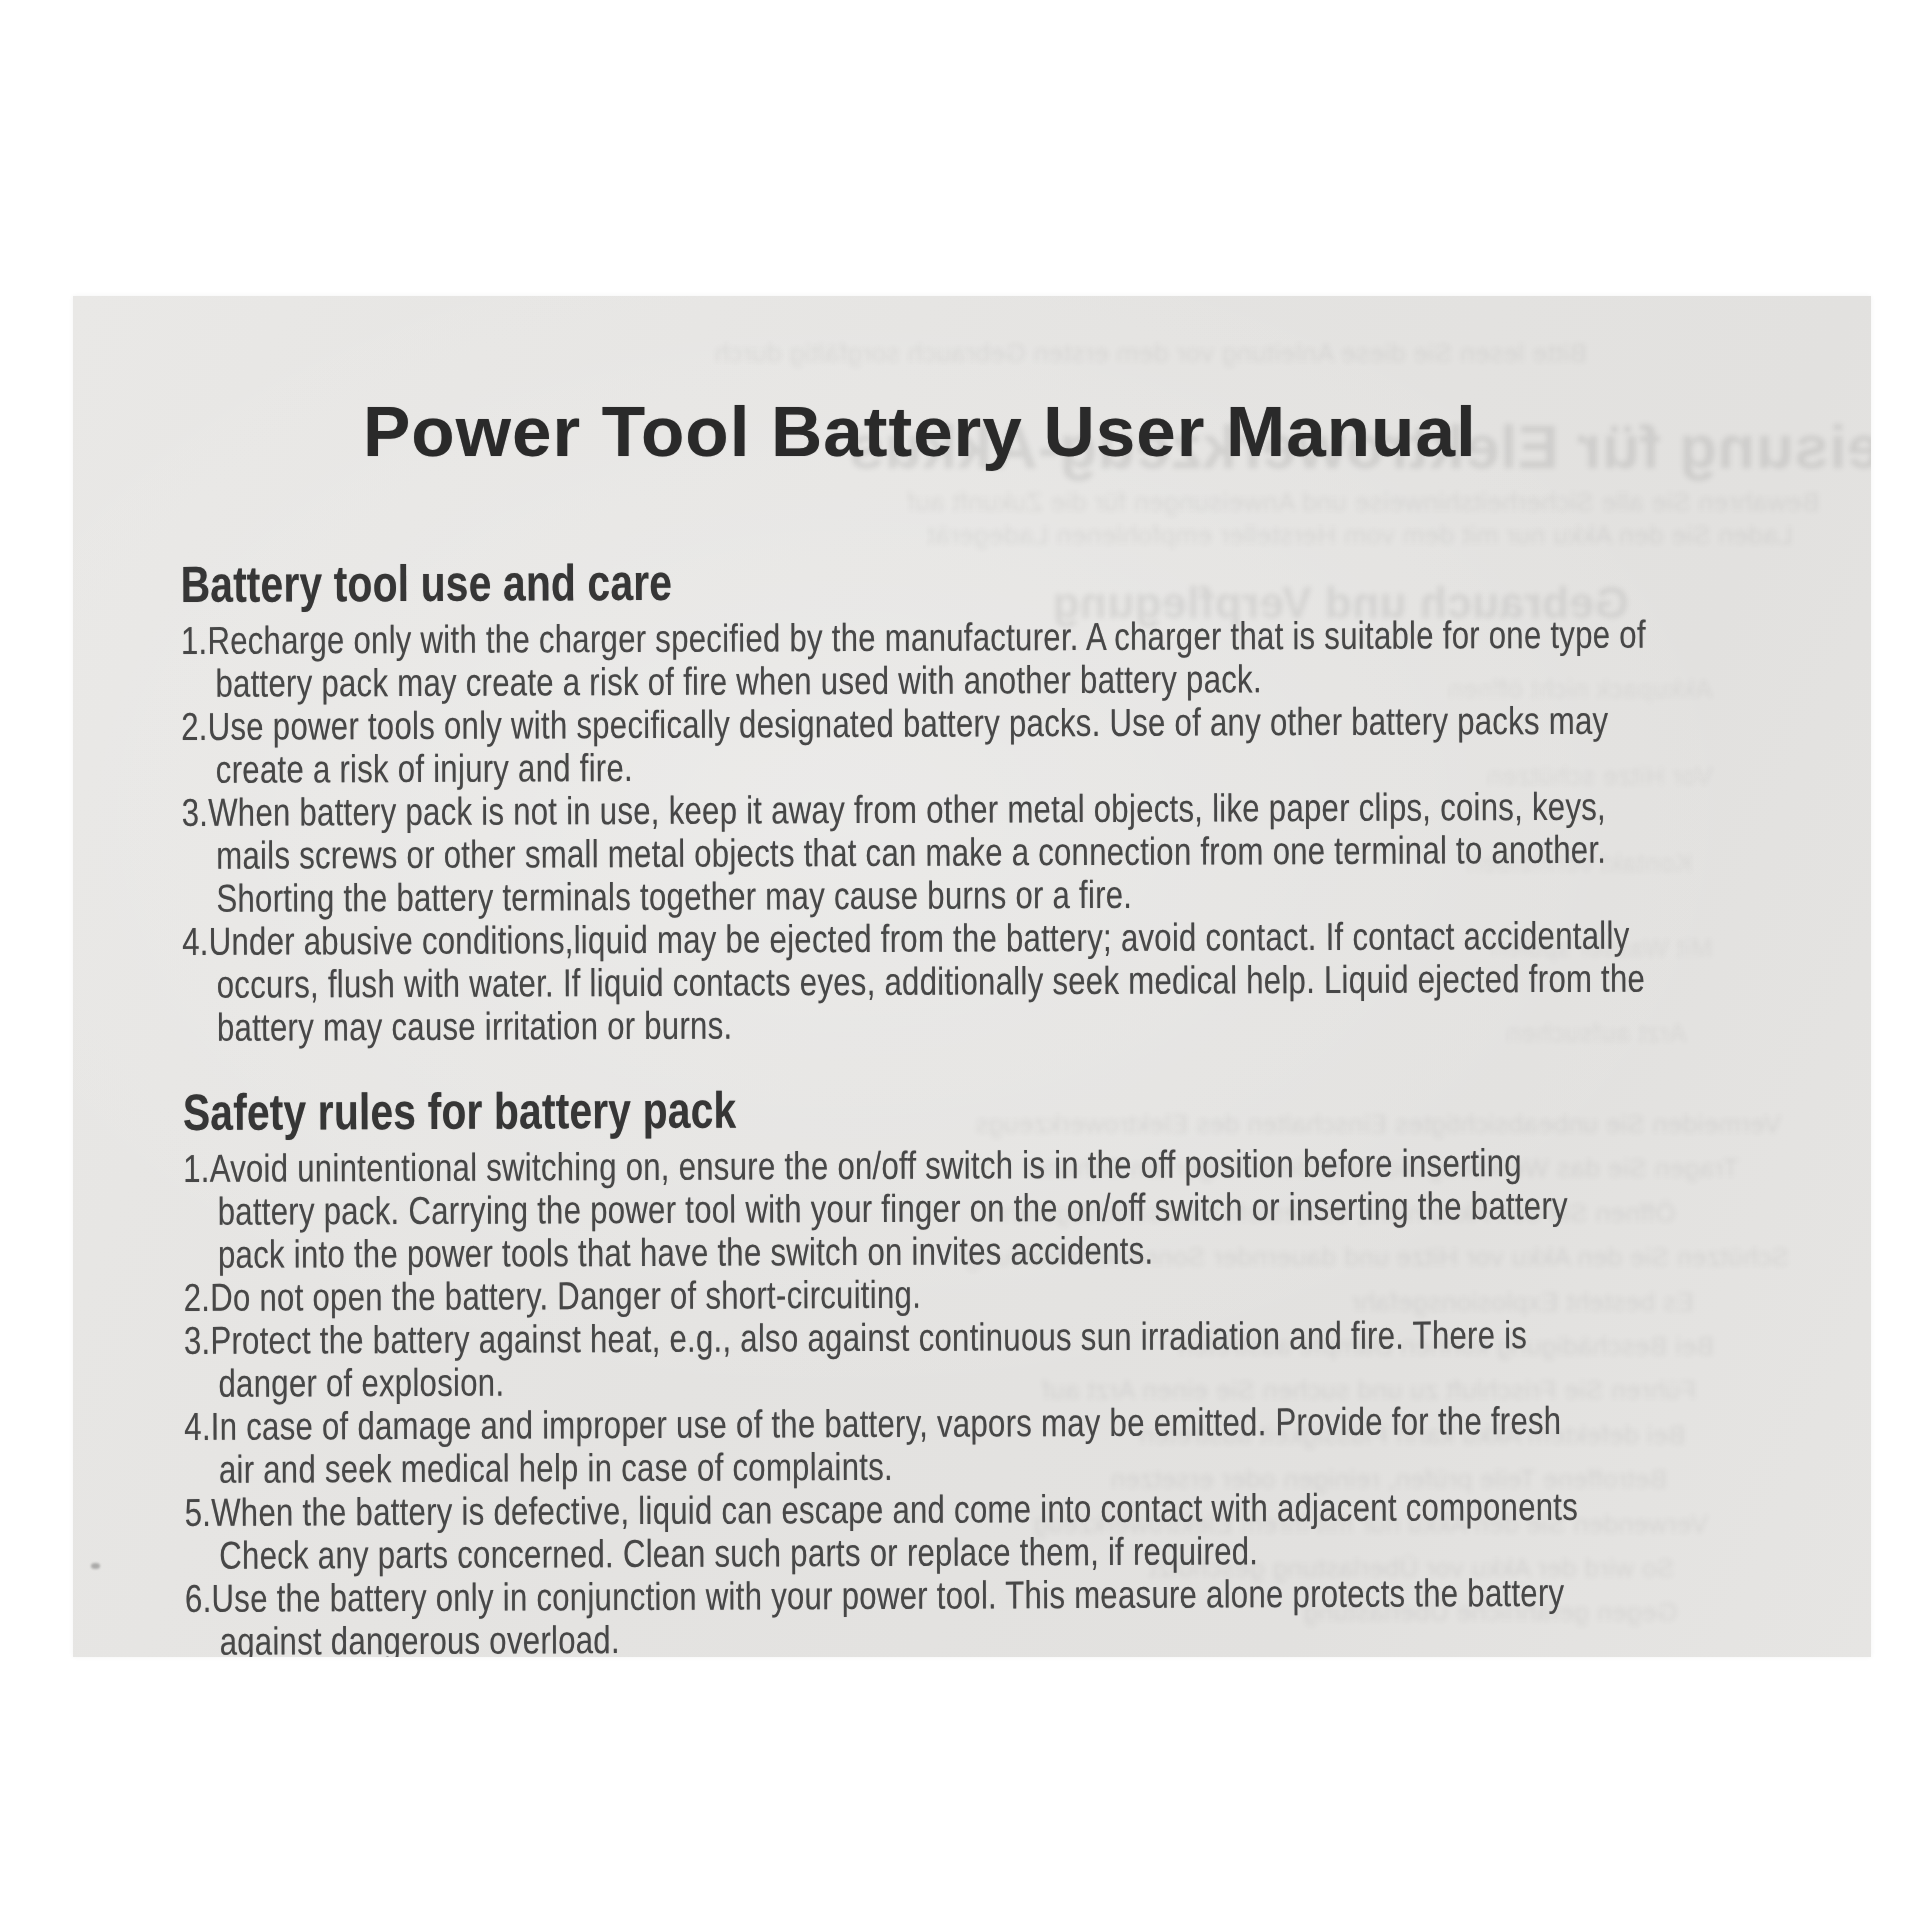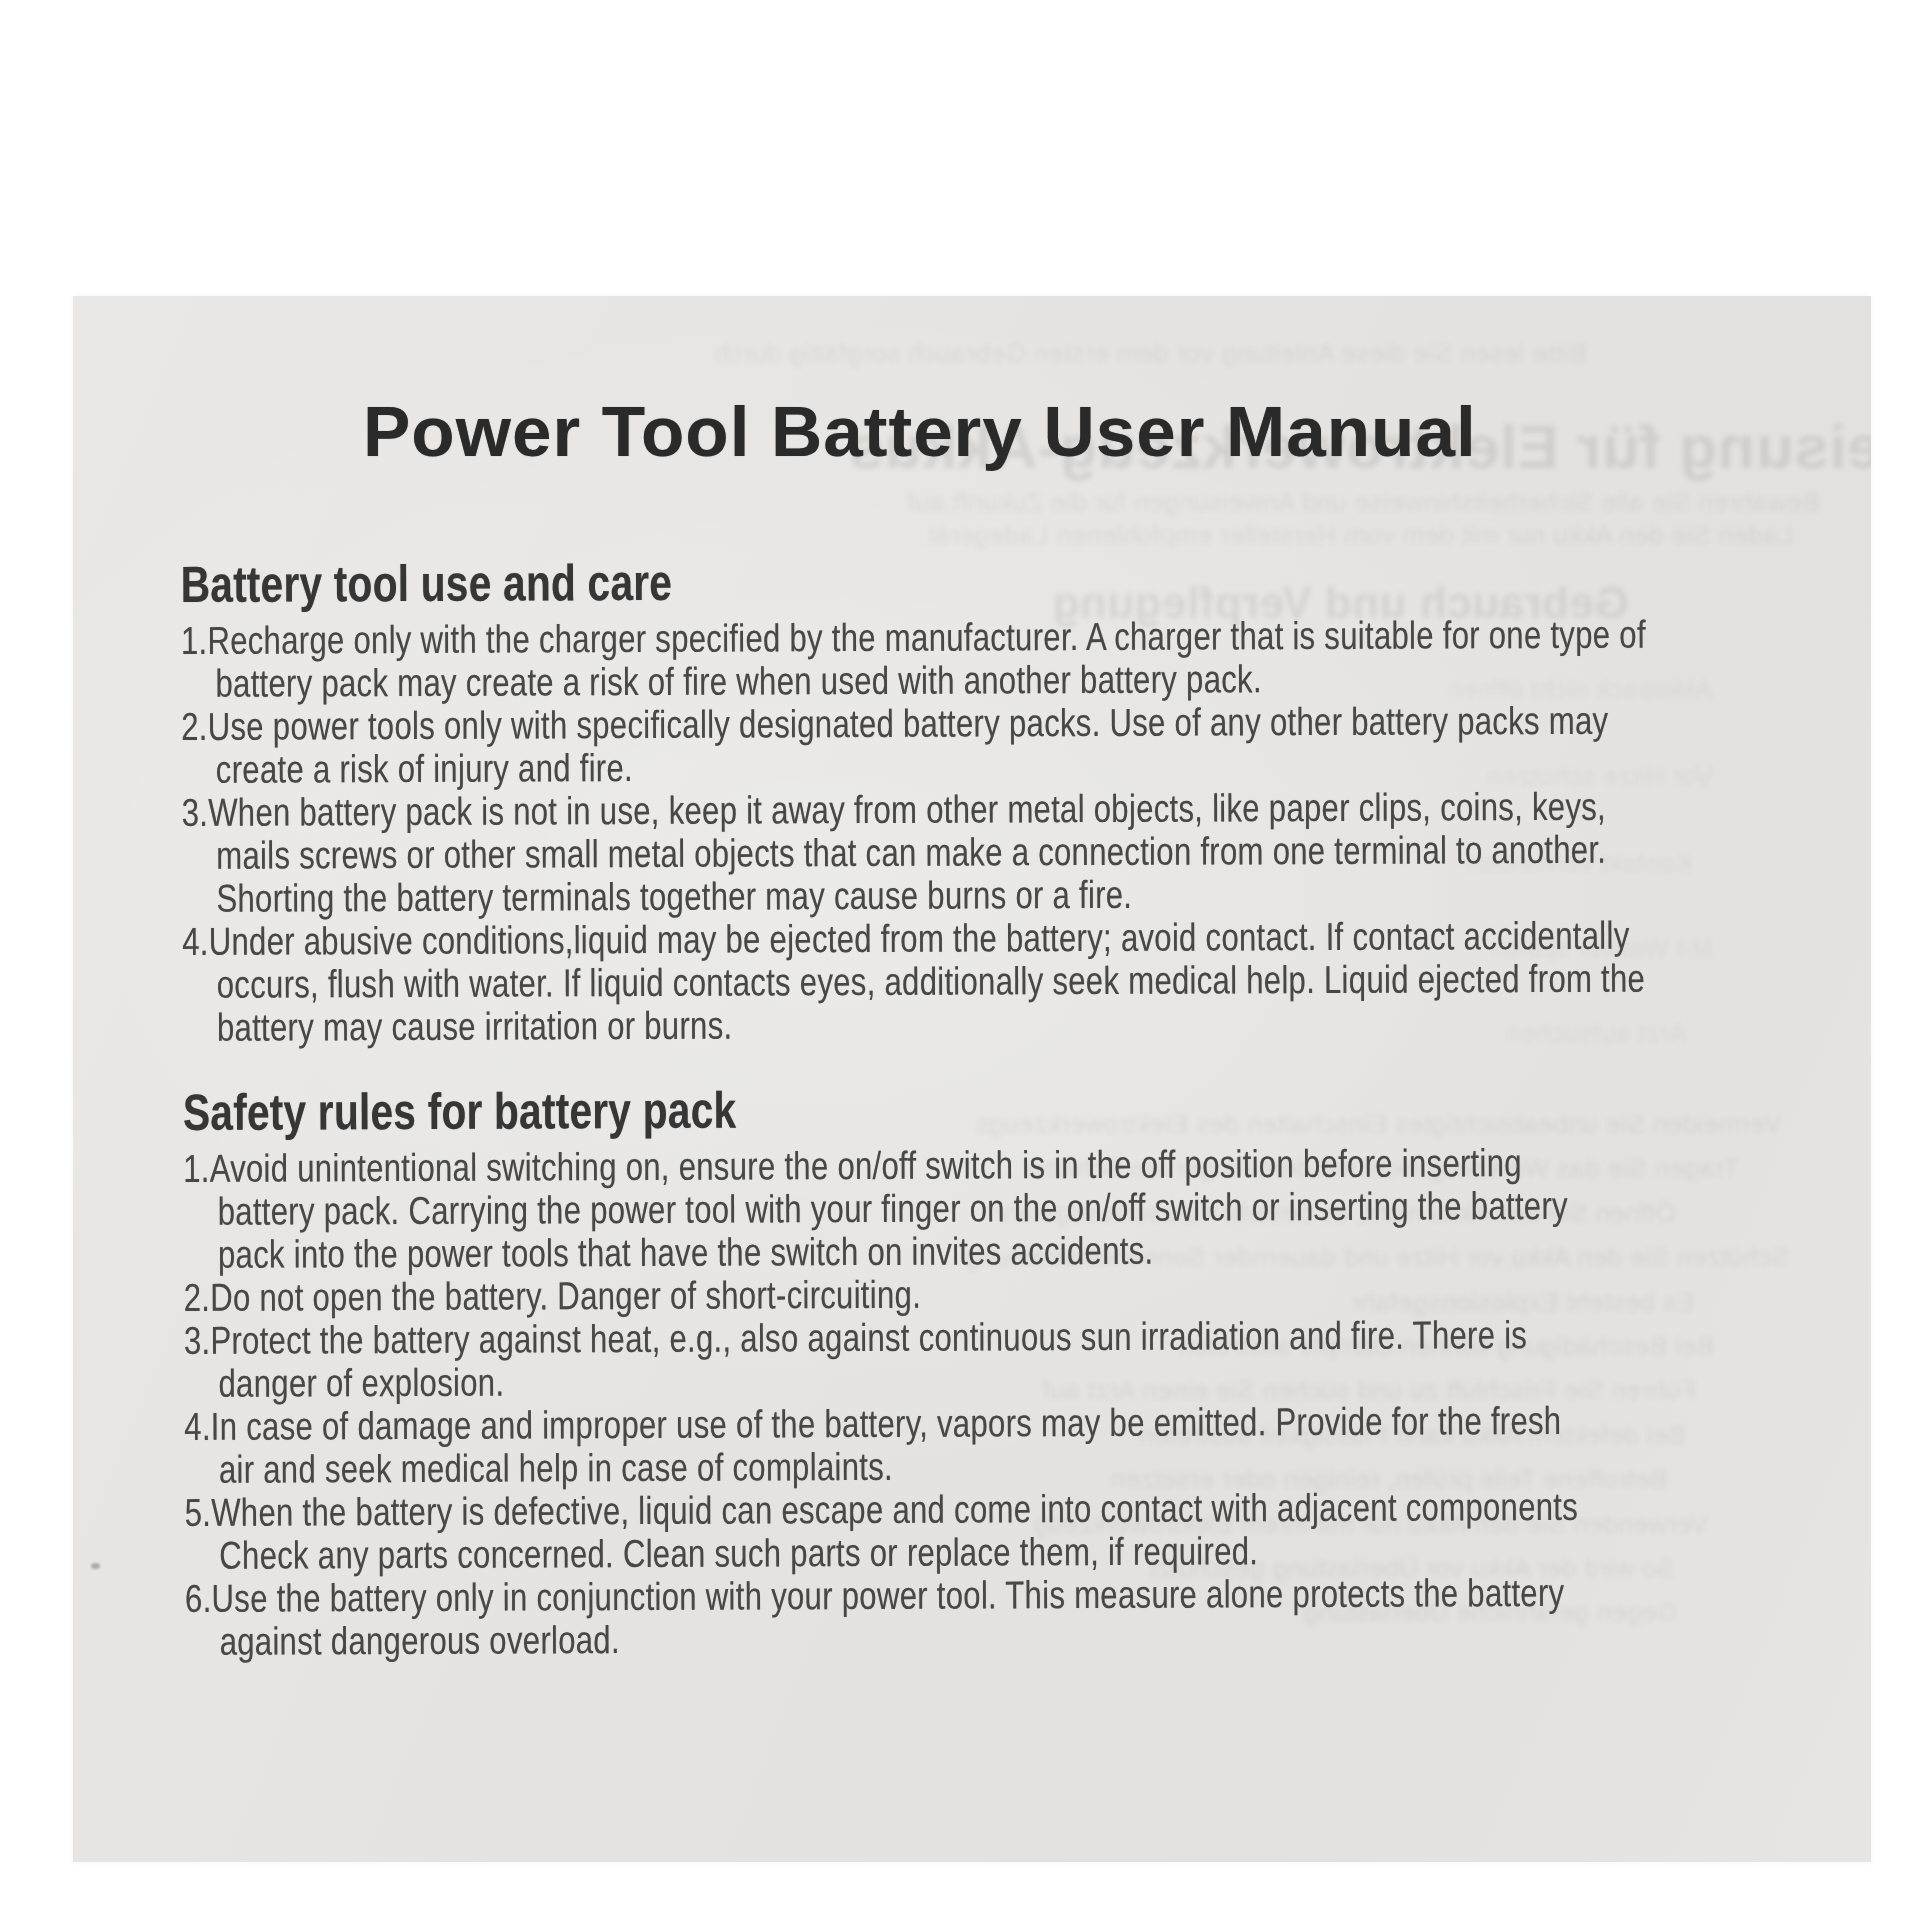--- a/index.html
+++ b/index.html
@@ -5,21 +5,21 @@
   html,body{margin:0;padding:0;}
   body{
     width:1931px;height:1931px;
     background:#ffffff;
     font-family:"Liberation Sans","DejaVu Sans",sans-serif;
     position:relative;overflow:hidden;
   }
   .page{position:absolute;inset:0;background:#ffffff;}
   
   .paper{
-    position:absolute;left:73px;top:296px;width:1798px;height:1566px;
+    position:absolute;left:73px;top:296px;width:1798px;height:1361px;
     background:
       radial-gradient(ellipse 1352px 869px at 42% 38%, rgba(255,255,255,0.25), rgba(255,255,255,0) 70%),
       linear-gradient(113deg,#e9e8e6 0%,#e4e3e1 45%,#e2e1df 75%,#e6e5e3 100%);
     overflow:hidden;
     box-shadow:0 0 4.8px rgba(0,0,0,0.05);
   }
   .sheet-content{position:absolute;inset:0;filter:blur(0.5px);}
   
   .ghost-layer{position:absolute;inset:0;}
   .ghost{

